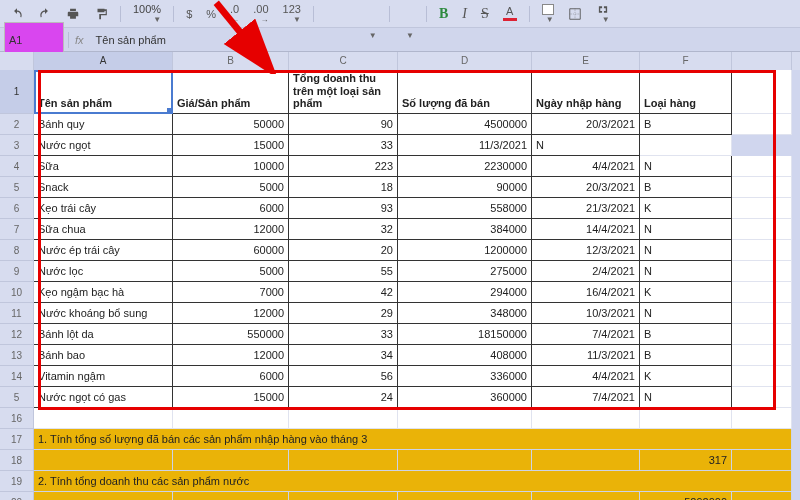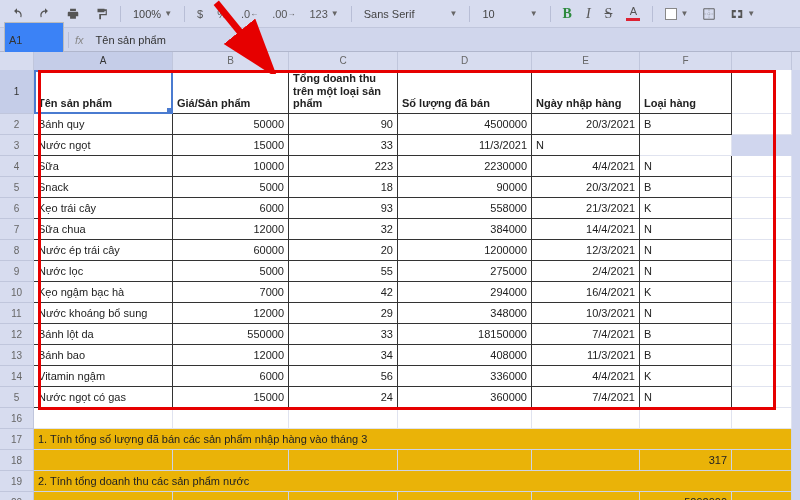--- a/index.html
+++ b/index.html
@@ -20,26 +20,27 @@
     align-items: center;
     gap: 6px;
     padding: 4px 6px;
     height: 28px;
     background: #d7dcef;
     border-bottom: 1px solid #c0c6dc;
     color: #555;
   }
   .toolbar .tb-btn, .toolbar .tb-sel {
     display: inline-flex;
-    align-items: center;
+    align-items: flex-end;
     justify-content: center;
     height: 20px;
     padding: 0 4px;
     font-size: 11px;
     cursor: pointer;
+    flex-direction: column;
   }
   .toolbar svg { width:14px; height:14px; fill:#555; }
   .toolbar .sep { width:1px; height:16px; background:#b8bed6; margin:0 2px; }
   .toolbar .zoom { font-size:11px; color:#444; }
   .toolbar .font-name, .toolbar .font-size { color:#444;gap:32px; }
   .toolbar .bold { font-weight:bold; font-family:"Times New Roman",serif; font-size:14px; color:#2d8a3e; }
   .toolbar .ital { font-style:italic; font-family:"Times New Roman",serif; font-size:14px; }
   .toolbar .strike { text-decoration:line-through; font-family:"Times New Roman",serif; font-size:14px; }
   .toolbar .textcolor { display:flex; flex-direction:column; align-items:center; line-height:1; }
   .toolbar .textcolor .bar { width:14px; height:3px; background:#d23; margin-top:1px; }
@@ -51,21 +52,21 @@
     display:flex;
     align-items:center;
     height:24px;
     background:#d0d6ec;
     border-bottom:1px solid #b0b6cc;
   }
   .fbar .namebox {
     width:60px;
     height:36px;
     margin:0 4px;
-    background:#3b82f6;
+    background:#d946ef;
     border:1px solid #bbb;
     display:flex;
     align-items:center;
     padding:0 4px;
     font-size:11px;
     color:#333;
   }
   .fbar .fx { font-style:italic; color:#888; font-family:Liberation Sans, sans-serif; padding:0 6px; cursor:pointer; }
   .fbar .formula { flex:1; color:#333; padding:0 6px; font-size:11px; }
 

